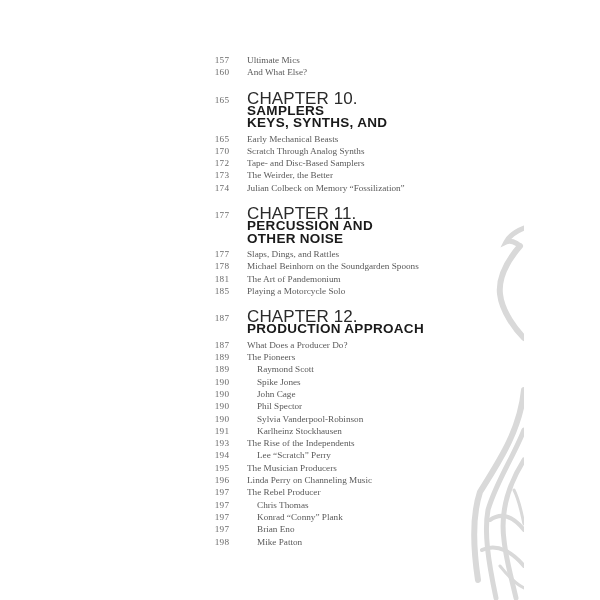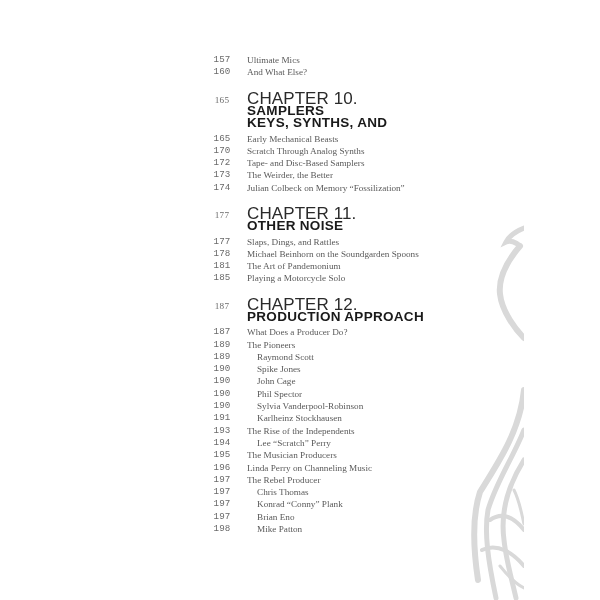--- a/index.html
+++ b/index.html
@@ -1,20 +1,20 @@
 <!DOCTYPE html>
 <html><head>
   <meta charset="utf-8">
   <style>
     html, body { margin: 0; padding: 0; background: #ffffff; }
     body { width: 600px; height: 600px; position: relative; overflow: hidden; }
     .page { position: absolute; left: 0; top: 0; width: 600px; height: 600px; background: #ffffff; }
     .toc { position: absolute; left: 213px; top: 54px; width: 300px; }
     .row { display: flex; height: 12.3px; line-height: 12.3px; font-family: "Liberation Serif", "DejaVu Serif", serif; font-size: 9.2px; color: #5a5a5a; }
-    .num { width: 18px; text-align: center; flex: 0 0 18px; color: #6a6a6a; letter-spacing: 0.2px; font-family: Liberation Mono, monospace; }
+    .num { width: 18px; text-align: center; flex: 0 0 18px; color: #6a6a6a; letter-spacing: 0.2px; }
     .title { margin-left: 16px; white-space: nowrap; }
     .row.sub .title { margin-left: 26px; }
     .gap-sm { height: 14px; }
     .chapter { display: flex; margin-bottom: 3px; }
     .chapter .num { font-family: "Liberation Serif", serif; font-size: 9.2px; color: #6a6a6a; line-height: 12px; padding-top: 1px; }
     .chapter-text { margin-left: 16px; }
     .ch-label { font-family: "Liberation Sans", "DejaVu Sans", sans-serif; font-weight: normal; font-size: 17px; line-height: 12px; color: #2a2a2a; letter-spacing: 0.1px; }
     .ch-name { font-family: "Liberation Sans", "DejaVu Sans", sans-serif; font-weight: bold; font-size: 13.5px; line-height: 12.5px; color: #1a1a1a; letter-spacing: 0.3px; }
     .ornament { position: absolute; left: 470px; top: 220px; width: 54px; height: 380px; }
   </style>
@@ -65,20 +65,21 @@
           <span class="title">Julian Colbeck on Memory “Fossilization”</span>
         </div>
     </div>
 
     <div class="gap-sm"></div>
 
     <div class="chapter">
       <span class="num">177</span>
       <div class="chapter-text">
         <div class="ch-label">CHAPTER 11.</div>
+        <div class="ch-name">PERCUSSION AND</div>
         <div class="ch-name">OTHER NOISE</div>
       </div>
     </div>
     <div>
       <div class="row">
           <span class="num">177</span>
           <span class="title">Slaps, Dings, and Rattles</span>
         </div>
       <div class="row">
           <span class="num">178</span>

